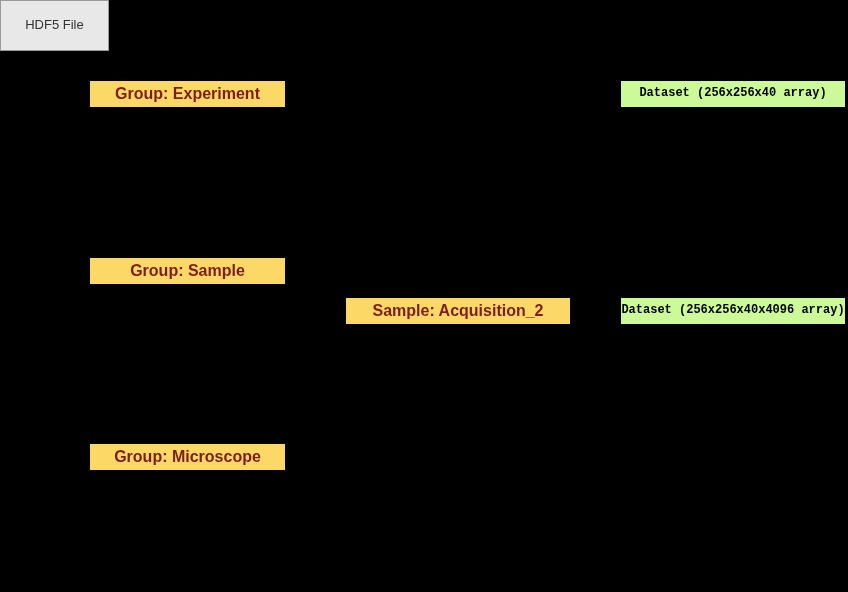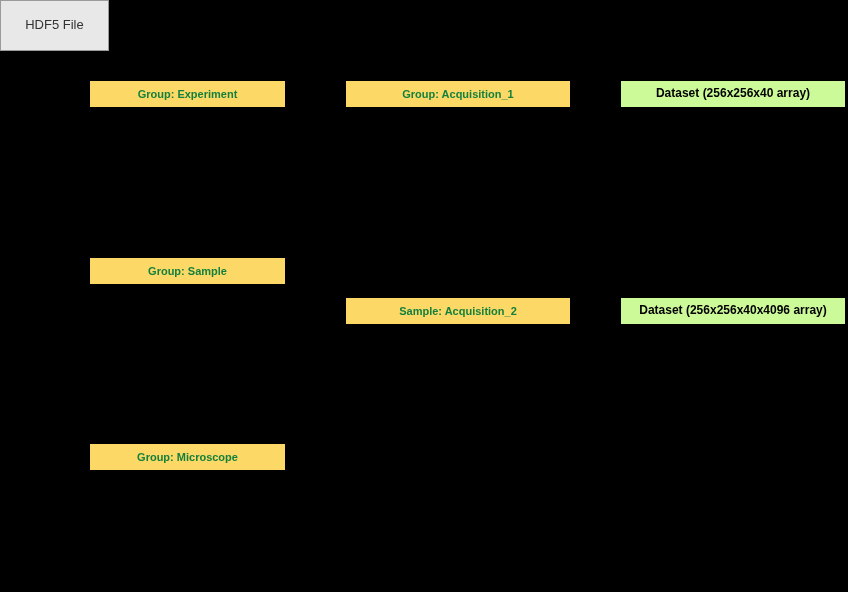--- a/index.html
+++ b/index.html
@@ -32,48 +32,46 @@
   .node-root {
     background: #E8E8E8;
     border: 1px solid #9a9a9a;
     color: #333333;
     font-size: 13px;
     font-weight: normal;
   }
   .node-group {
     background: #FCD966;
     border: 1px solid #000000;
-    color: #15803d;
-    font-size: 11px;
+    color: #7f1d1d;
+    font-size: 16px;
     font-weight: bold;
   }
   .node-dataset {
     background: #CCFA99;
     border: 1px solid #000000;
     color: #000000;
     font-size: 12px;
     font-weight: bold;
+    font-family: Liberation Mono, monospace;
   }
 </style>
 </head>
 <body>
 
 <div id="canvas">
 
   <div class="node node-root" style="left:0px; top:0px; width:109px; height:51px;">
     <span>HDF5 File</span>
   </div>
 
   <div class="node node-group" style="left:89px; top:80px; width:197px; height:28px;">
     <span>Group: Experiment</span>
   </div>
 
-  <div class="node node-group" style="left:345px; top:80px; width:226px; height:28px;">
-    <span>Group: Acquisition_1</span>
-  </div>
 
   <div class="node node-dataset" style="left:620px; top:80px; width:226px; height:28px;">
     <span>Dataset (256x256x40 array)</span>
   </div>
 
   <div class="node node-group" style="left:89px; top:257px; width:197px; height:28px;">
     <span>Group: Sample</span>
   </div>
 
   <div class="node node-group" style="left:345px; top:297px; width:226px; height:28px;">

